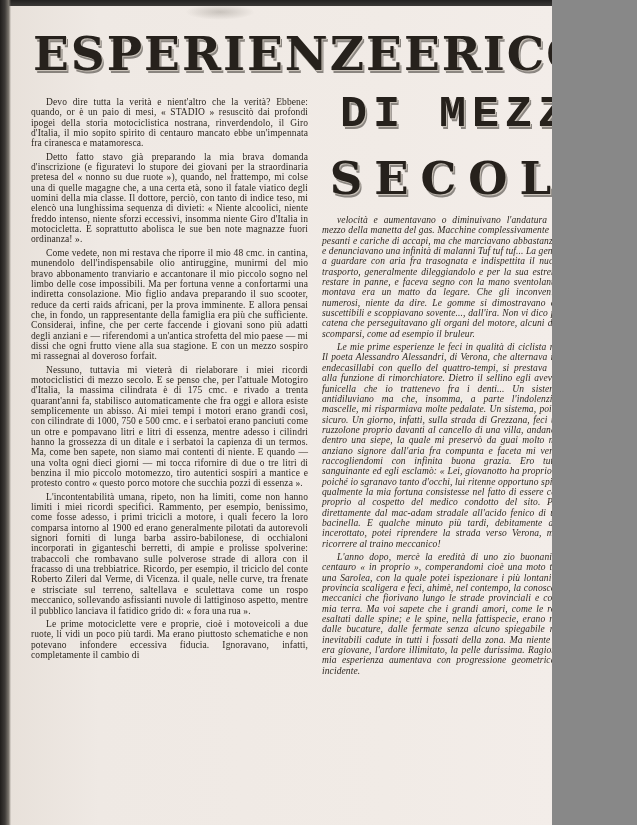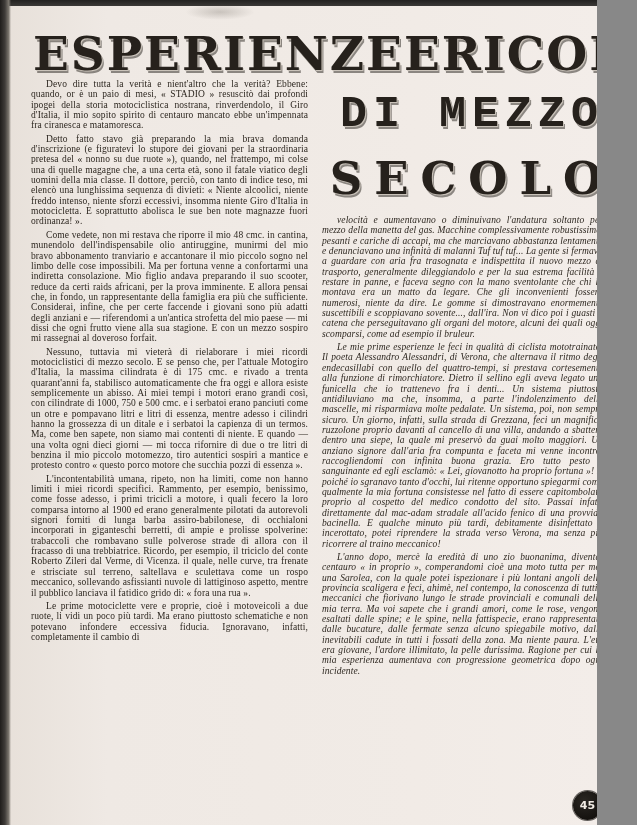--- a/index.html
+++ b/index.html
@@ -1,17 +1,17 @@
 <!DOCTYPE html>
 <html><head>
 <meta charset="utf-8">
 <style>
   html,body { margin:0; padding:0; background:#888; }
   .page {
-    position:relative; width:597px; height:825px; overflow:hidden;
+    position:relative; width:552px; height:825px; overflow:hidden;
     background:linear-gradient(90deg,#e7e0d9 0%, #efe9e4 18%, #f1ebe6 70%, #f3ede9 100%);
     font-family:"Liberation Serif", serif;
   }
   .edge-top { position:absolute; top:0; left:0; right:0; height:6px; background:linear-gradient(180deg,#222120,#3b3937); }
   .edge-left { position:absolute; top:0; left:0; bottom:0; width:11px;
     background:linear-gradient(90deg,#1f1d1b 0%, #3f3c39 45%, #7d7870 80%, rgba(125,120,112,0)); }
   .smudge { position:absolute; left:185px; top:4px; width:70px; height:16px;
     background:radial-gradient(ellipse at center, rgba(110,104,96,0.30), rgba(110,104,96,0) 70%); }
 
   .title-row {
@@ -26,21 +26,21 @@
     position:absolute; left:328px; width:288px; text-align:center;
     font-family:"DejaVu Serif", serif; font-weight:bold;
     font-size:45px; line-height:1; color:#26211c;
     text-shadow:1px 1px 0 #c9c2b9, 2px 3px 0 rgba(38,33,28,0.50);
     white-space:nowrap;
   }
   .title-sub.l2 { top:92px; letter-spacing:6px;font-family:Liberation Mono, monospace; }
   .title-sub.l3 { top:156px; letter-spacing:12px;text-align:center; }
 
   .col { position:absolute; color:#2d2720; }
-  .col-left  { left:31px;  top:79px;  width:277px; }
+  .col-left  { left:31px;  top:97px;  width:277px; }
   .col-right { left:322px; top:215px; width:281px;font-style:italic; }
   .para {
     margin:0 0 3px 0; text-indent:15px; font-size:9.5px; line-height:10.35px;
     text-align:justify; letter-spacing:0.1px;
   }
 
   .page-num {
     position:absolute; left:573px; top:791px; width:29px; height:29px;
     background:radial-gradient(circle at 40% 35%, #2a2723, #15120f 70%);
     border-radius:50%;

